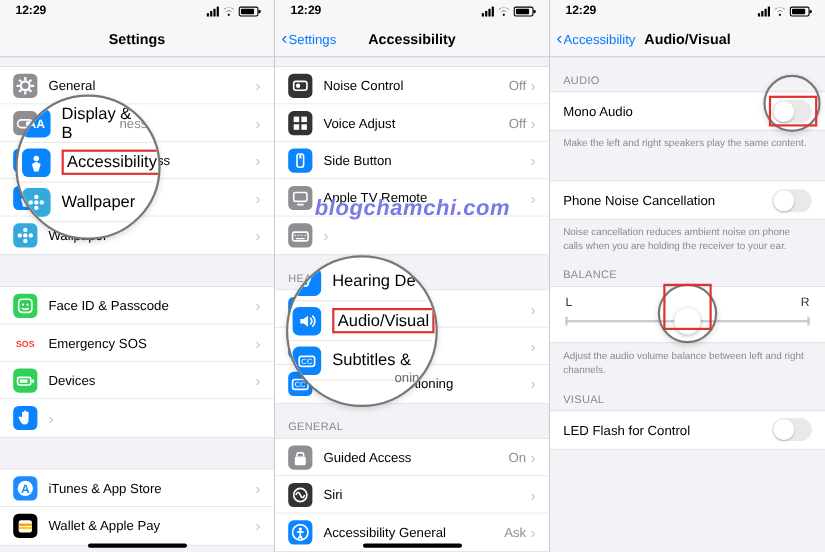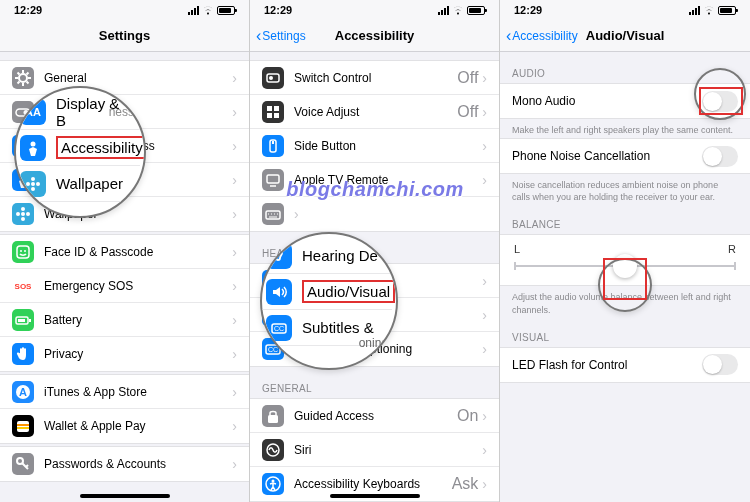--- a/index.html
+++ b/index.html
@@ -13,29 +13,29 @@
 .sig i{width:2px;background:#000;display:inline-block}
 .sig i:nth-child(1){height:3px}.sig i:nth-child(2){height:5px}.sig i:nth-child(3){height:7px}.sig i:nth-child(4){height:9px}
 .batt{width:18px;height:9px;border:1px solid #000;border-radius:2px;position:relative}
 .batt::after{content:"";position:absolute;right:-3px;top:2px;width:2px;height:3px;background:#000;border-radius:0 1px 1px 0}
 .batt i{position:absolute;left:1px;top:1px;bottom:1px;width:12px;background:#000;border-radius:1px}
 .navbar{height:32px;display:flex;align-items:center;justify-content:center;position:relative;background:#f7f7f9;border-bottom:1px solid #d1d1d6}
 .navbar .title{font-size:13px;font-weight:600}
 .navbar .back{position:absolute;left:6px;color:#007aff;font-size:12px;display:flex;align-items:center;cursor:pointer}
 .navbar .back .chev{font-size:16px;margin-right:1px}
 .content{height:calc(502px - 52px);overflow:hidden}
-.group{margin-top:2px;background:#fff;border-top:1px solid #e1e1e4;border-bottom:1px solid #e1e1e4}
+.group{margin-top:28px;background:#fff;border-top:1px solid #e1e1e4;border-bottom:1px solid #e1e1e4}
 .group.tight{margin-top:8px}
 .ghead{font-size:10px;color:#8a8a8e;padding:6px 12px 4px;letter-spacing:.3px;margin-top:10px}
 .gfoot{font-size:9px;color:#8a8a8e;padding:5px 12px 0;line-height:1.35}
 .row{height:34px;display:flex;align-items:center;padding:0 12px;border-bottom:1px solid #e8e8ea;cursor:pointer;background:#fff}
 .row:last-child{border-bottom:none}
 .row .ico{width:22px;height:22px;border-radius:5px;margin-right:10px;display:flex;align-items:center;justify-content:flex-end;font-size:12px;color:#fff;flex-shrink:0}
 .row .lbl{flex:1;font-size:12px;color:#000}
-.row .val{font-size:16px;color:#8e8e93;margin-right:4px}
+.row .val{font-size:12px;color:#8e8e93;margin-right:4px}
 .row .chev{color:#c7c7cc;font-size:14px}
 .toggle{width:36px;height:21px;border-radius:11px;background:#e9e9ea;position:relative;flex-shrink:0}
 .toggle i{position:absolute;width:19px;height:19px;background:#fff;border-radius:50%;top:1px;left:1px;box-shadow:0 1px 2px rgba(0,0,0,.25)}
 .slider{padding:8px 14px;background:#fff}
 .slider .lr{display:flex;justify-content:space-between;font-size:11px;color:#333;margin-bottom:6px}
 .slider .track{height:2px;background:#c7c7cc;position:relative;margin:10px 0}
 .slider .track::before,.slider .track::after{content:"";position:absolute;width:2px;height:8px;background:#c7c7cc;top:-3px}
 .slider .track::before{left:0}.slider .track::after{right:0}
 .slider .knob{width:24px;height:24px;background:#fff;border-radius:50%;position:absolute;left:50%;top:50%;transform:translate(-50%,-50%);box-shadow:0 1px 4px rgba(0,0,0,.3)}
 .mag{position:absolute;border:2px solid #777;border-radius:50%;background:#fff;overflow:hidden;z-index:5;pointer-events:none;box-shadow:0 2px 6px rgba(0,0,0,.15)}
@@ -150,30 +150,29 @@
             <span class="chev">›</span>
           </div>
           <div class="row">
             <span class="ico" style="background: rgb(48, 209, 88);">
               <svg width="22" height="22" viewBox="0 0 22 22">
                 <rect x="4" y="8" width="12" height="7" rx="1.5" fill="none" stroke="#fff" stroke-width="1.5"></rect>
                 <rect x="17" y="10" width="2" height="3" fill="#fff"></rect>
                 <rect x="6" y="10" width="7" height="3" fill="#fff"></rect>
               </svg>
             </span>
-            <span class="lbl">Battery</span>
+            <span class="lbl">Devices</span>
             <span class="chev">›</span>
           </div>
           <div class="row">
             <span class="ico" style="background: rgb(10, 132, 255);">
               <svg width="22" height="22" viewBox="0 0 22 22">
                 <path d="M8 12V6c0-1 2-1 2 0v5M10 11V5c0-1 2-1 2 0v6M12 11V6c0-1 2-1 2 0v6c0 3-1 5-3 5s-4-1-5-4l-1-2c-.5-1 1-2 2-1z" fill="#fff"></path>
               </svg>
             </span>
-            <span class="lbl">Privacy</span>
             <span class="chev">›</span>
           </div>
         </div>
   <div class="group" id="p1s3">
           <div class="row">
             <span class="ico" style="background: rgb(30, 139, 255);">
               <svg width="22" height="22" viewBox="0 0 22 22">
                 <circle cx="11" cy="11" r="7" fill="#fff"></circle>
                 <text x="11" y="15" text-anchor="middle" font-size="11" font-weight="700" fill="#1e8bff">A</text>
               </svg>
@@ -271,21 +270,21 @@
 </div>
 <div class="content">
   <div class="group tight" id="p2s1">
           <div class="row">
             <span class="ico" style="background: rgb(51, 51, 51);">
               <svg width="22" height="22" viewBox="0 0 22 22">
                 <rect x="5" y="7" width="12" height="8" rx="2" fill="none" stroke="#fff" stroke-width="1.5"></rect>
                 <circle cx="9" cy="11" r="2" fill="#fff"></circle>
               </svg>
             </span>
-            <span class="lbl">Switch Control</span>
+            <span class="lbl">Noise Control</span>
             <span class="val">Off</span>
             <span class="chev">›</span>
           </div>
           <div class="row">
             <span class="ico" style="background: rgb(51, 51, 51);">
               <svg width="22" height="22" viewBox="0 0 22 22">
                 <rect x="5" y="5" width="5" height="5" fill="#fff"></rect>
                 <rect x="12" y="5" width="5" height="5" fill="#fff"></rect>
                 <rect x="5" y="12" width="5" height="5" fill="#fff"></rect>
                 <rect x="12" y="12" width="5" height="5" fill="#fff"></rect>
@@ -381,21 +380,21 @@
             <span class="chev">›</span>
           </div>
           <div class="row">
             <span class="ico" style="background: rgb(10, 132, 255);">
               <svg width="22" height="22" viewBox="0 0 22 22">
                 <circle cx="11" cy="11" r="7" fill="none" stroke="#fff" stroke-width="1.5"></circle>
                 <circle cx="11" cy="8" r="1.5" fill="#fff"></circle>
                 <path d="M8 11l3-1 3 1M11 10v4l-2 3M11 14l2 3" stroke="#fff" stroke-width="1.5" fill="none"></path>
               </svg>
             </span>
-            <span class="lbl">Accessibility Keyboards</span>
+            <span class="lbl">Accessibility General</span>
             <span class="val">Ask</span>
             <span class="chev">›</span>
           </div>
         </div>
 </div>
 <div class="homebar"></div>
 
 <div class="mag" style="left:10px;top:232px;width:138px;height:138px">
   <div style="transform:translate(-4px,4px)" id="p2mag">
           <div class="mrow" style="position: relative;">

